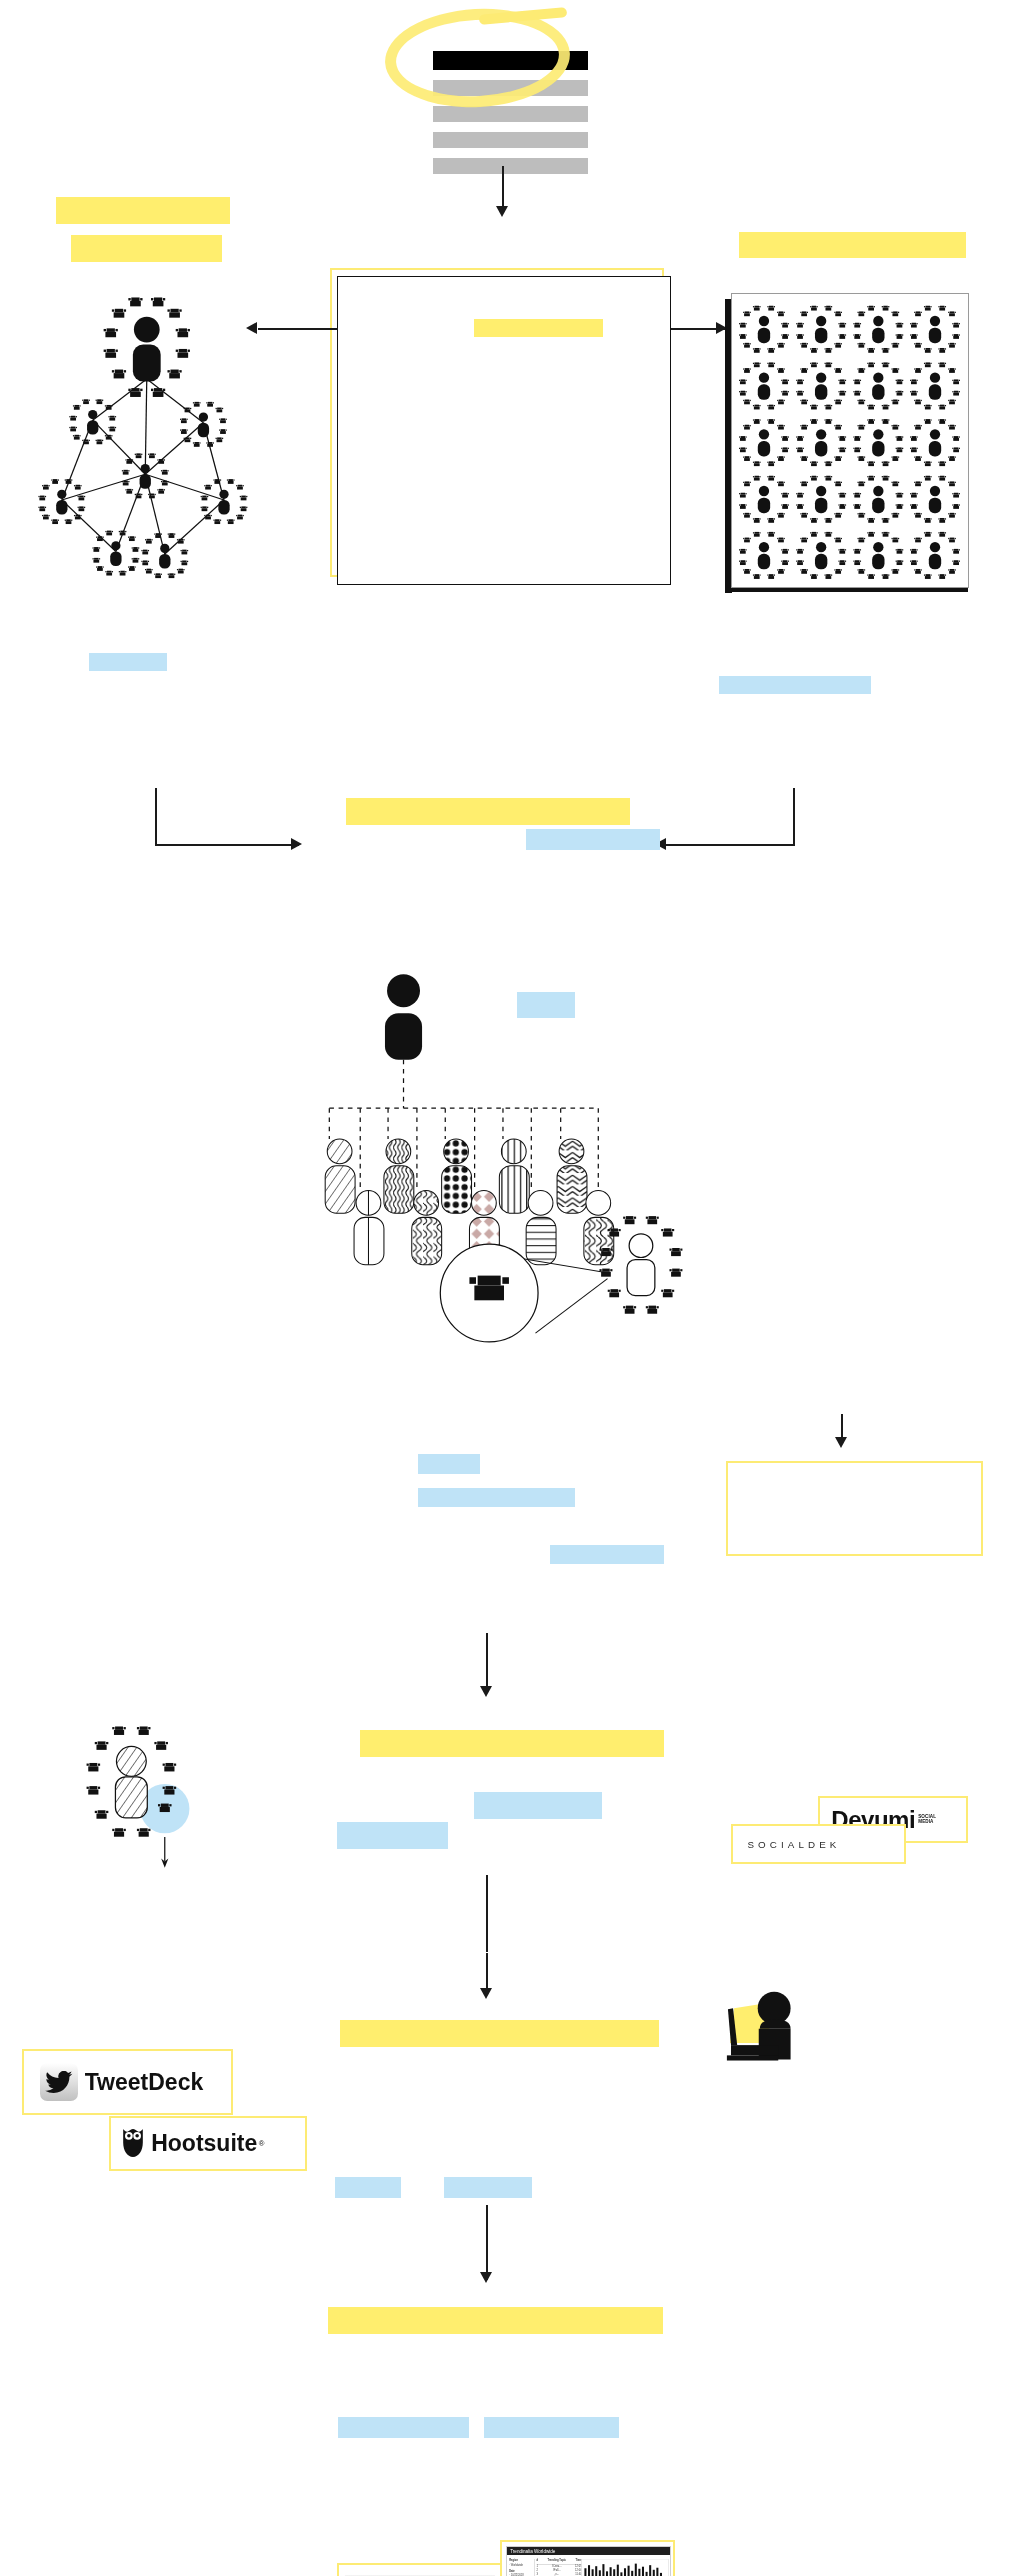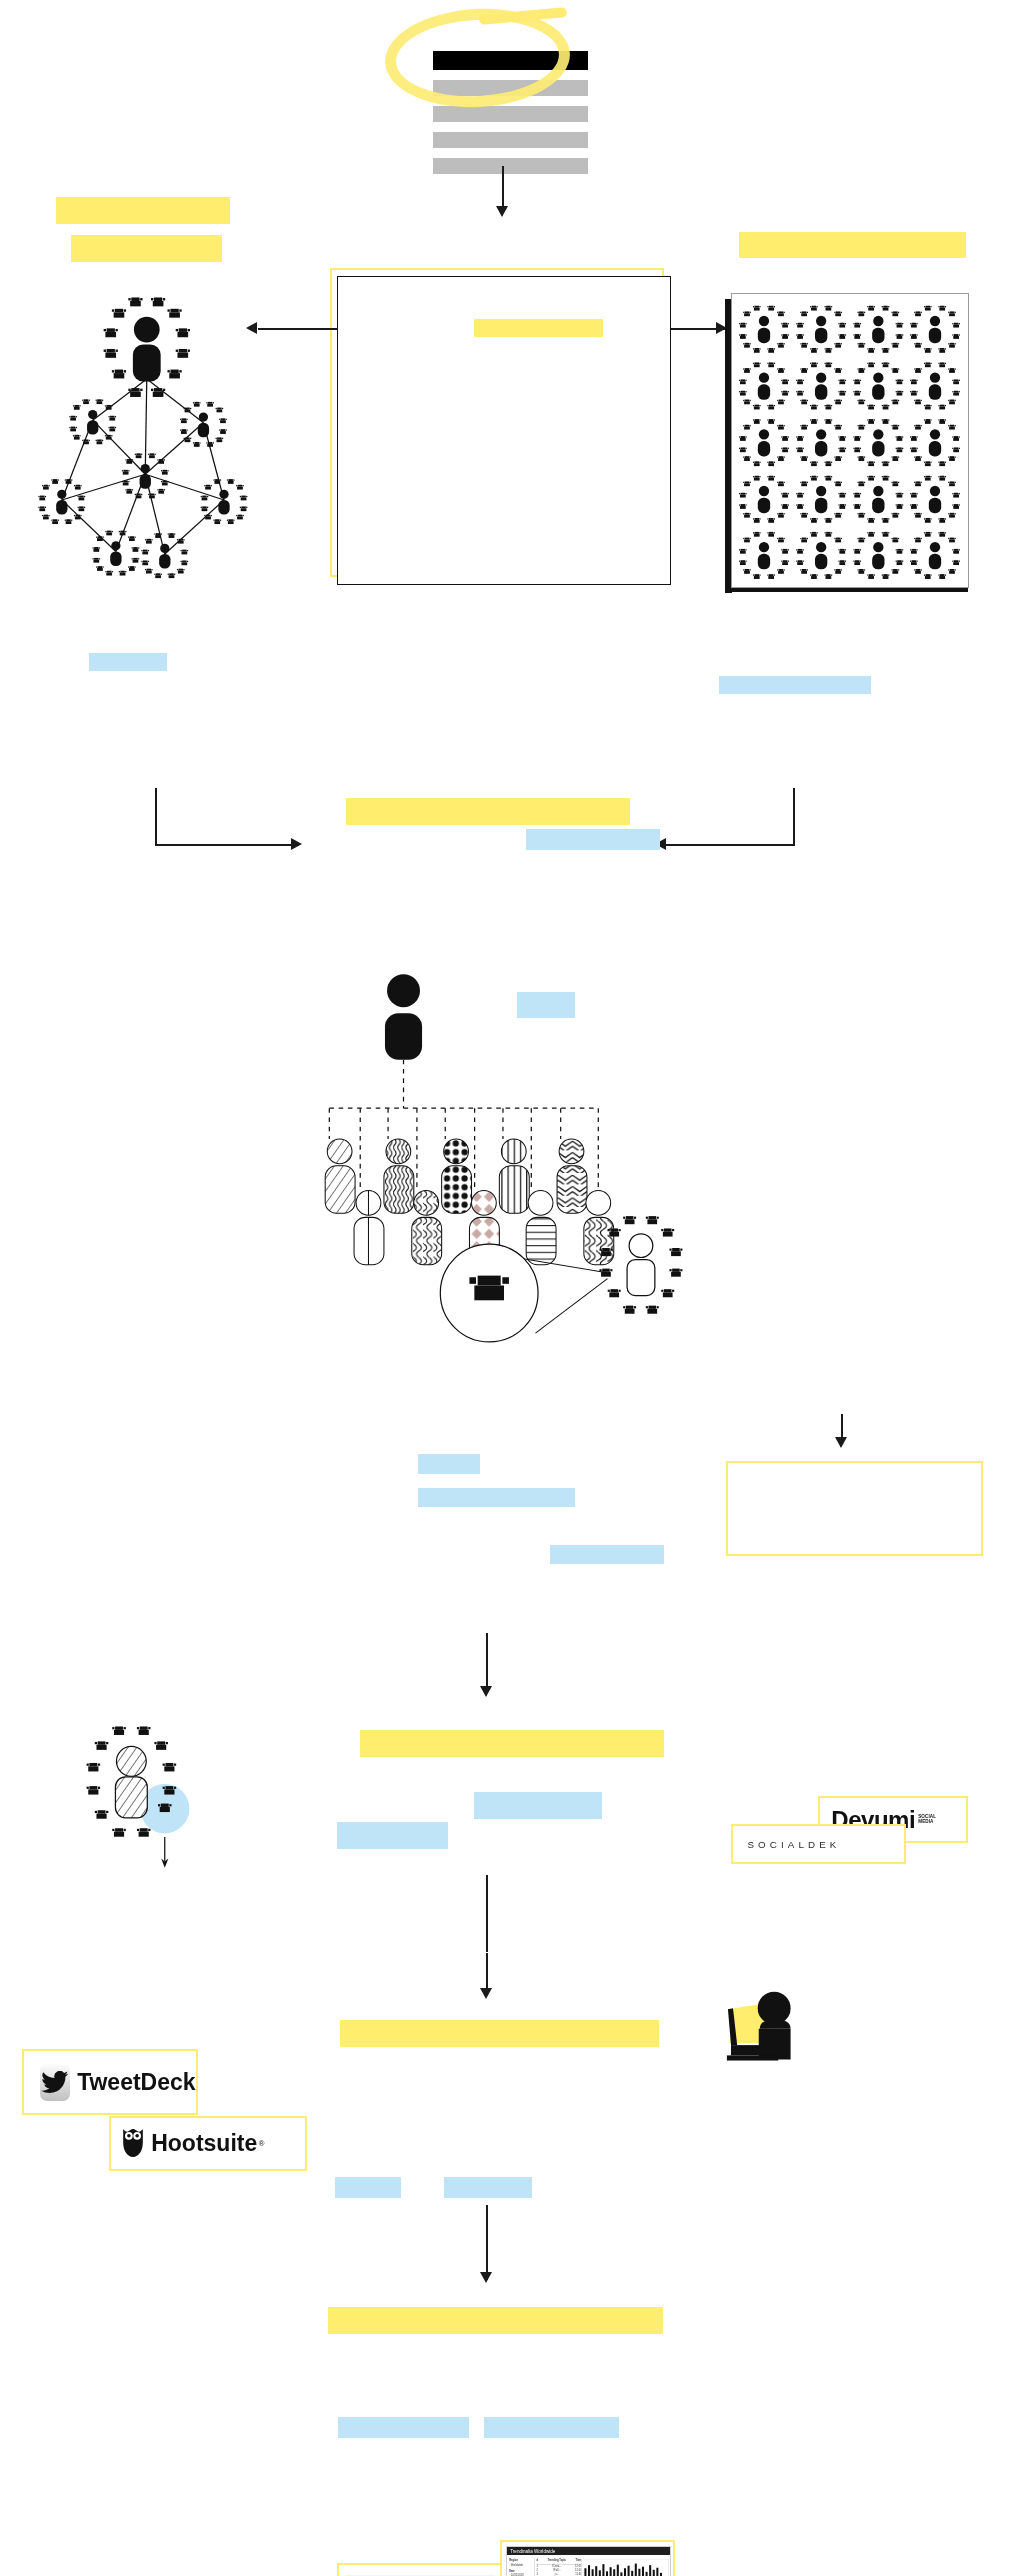--- a/index.html
+++ b/index.html
@@ -499,21 +499,21 @@
 </div>
 
 <div class="abs ln-v" style="left:486px;top:1875px;height:77px;"></div>
 <div class="abs arrow-d" style="left:480px;top:1988px;"></div>
 <div class="abs ln-v" style="left:486px;top:1953px;height:41px;"></div>
 
 <div class="abs hl-y" style="left:340px;top:2020px;width:319px;height:27px;"></div>
 <div class="abs hl-b" style="left:335px;top:2177px;width:66px;height:20.6px;"></div>
 <div class="abs hl-b" style="left:444px;top:2177px;width:88px;height:20.6px;"></div>
 
-<div class="logo-card" style="left:21.6px;top:2049px;width:176px;height:66px;padding-left:16px;">
+<div class="logo-card" style="left:21.6px;top:2049px;width:211px;height:66px;padding-left:16px;">
   <span style="width:38px;height:38px;border-radius:7.2px;
                background:linear-gradient(#ffffff,#c0c0c0);
                display:flex;align-items:center;justify-content:center;margin-right:7.2px;">
     <svg width="28" height="23" viewBox="0 0 24 20" aria-hidden="true">
       <path fill="#111" d="M23.6 2.4c-.86.38-1.79.64-2.76.76a4.82 4.82 0 0 0 2.11-2.66 9.6 9.6 0 0 1-3.05 1.17A4.8 4.8 0 0 0 11.6 6.1 13.63 13.63 0 0 1 1.7 1.08a4.8 4.8 0 0 0 1.49 6.41 4.76 4.76 0 0 1-2.18-.6v.06a4.8 4.8 0 0 0 3.85 4.71 4.8 4.8 0 0 1-2.17.08 4.81 4.81 0 0 0 4.49 3.34A9.65 9.65 0 0 1 0 17.07a13.6 13.6 0 0 0 7.37 2.16c8.84 0 13.68-7.33 13.68-13.69l-.02-.62A9.77 9.77 0 0 0 23.6 2.4z"></path>
     </svg>
   </span>
   <span class="logo-text" style="font-size:23px;">TweetDeck</span>
 </div>
 <div class="logo-card" style="left:109px;top:2116px;width:198px;height:55px;padding-left:10px;">

